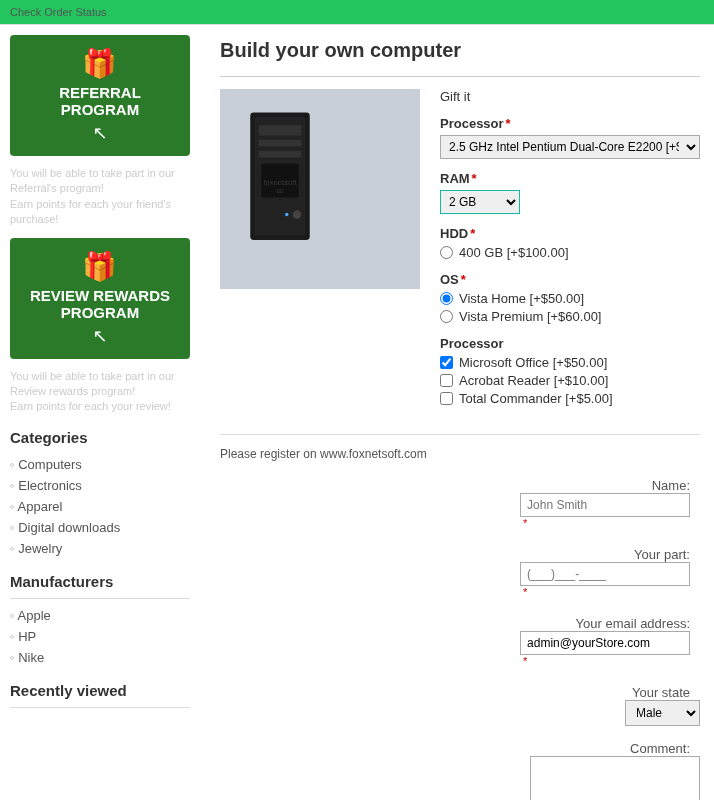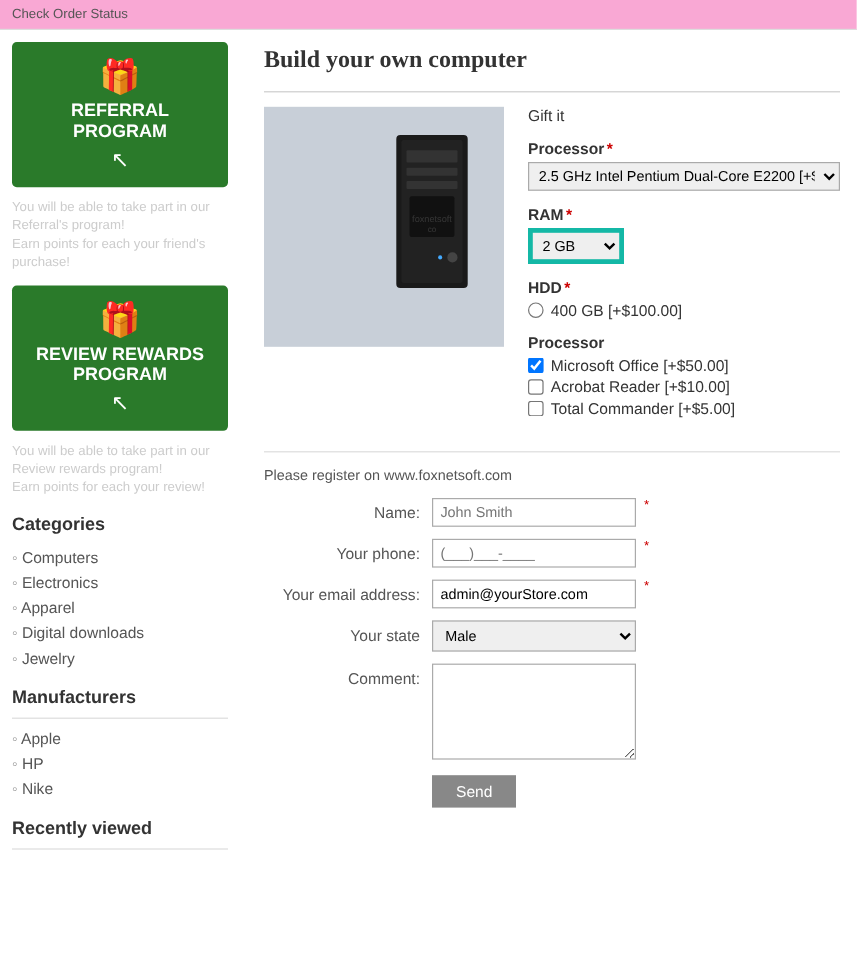--- a/index.html
+++ b/index.html
@@ -1,18 +1,18 @@
 <!DOCTYPE html>
 <html><head>
   <meta charset="utf-8">
   <style>
     * { box-sizing: border-box; margin: 0; padding: 0; }
     body { font-family: Arial, sans-serif; font-size: 13px; color: #333; background: #fff; width: 714px; }
 
-    .top-bar { background: #f9a8d4; padding: 6px 10px; font-size: 11px; color: #555; border-bottom: 1px solid #ddd; }
+    .top-bar { background: #22c55e; padding: 6px 10px; font-size: 11px; color: #555; border-bottom: 1px solid #ddd; }
     .top-bar a { color: #555; text-decoration: none; }
 
     .layout { display: flex; }
 
     
     .sidebar { width: 200px; min-width: 200px; padding: 10px; }
 
     .promo-box {
       background: #2a7a2a;
       color: #fff;
@@ -28,55 +28,55 @@
     .sidebar-section-title { font-size: 15px; font-weight: bold; margin: 14px 0 8px; }
     .sidebar-list { list-style: none; padding: 0; }
     .sidebar-list li { padding: 3px 0; }
     .sidebar-list li a { color: #555; text-decoration: none; font-size: 13px; }
     .sidebar-list li::before { content: "◦ "; color: #999; }
     .sidebar-divider { border: none; border-top: 1px solid #ddd; margin: 6px 0; }
 
     
     .main { flex: 1; padding: 14px 20px; }
 
-    .page-title { font-size: 20px; font-weight: bold; color: #333; margin-bottom: 14px; font-family: Liberation Serif, serif; }
+    .page-title { font-size: 20px; font-weight: bold; color: #333; margin-bottom: 14px; }
     .section-divider { border: none; border-top: 1px solid #ccc; margin: 8px 0 12px; }
 
     .build-label { font-size: 13px; margin-bottom: 12px; }
 
     .field-group { margin-bottom: 12px; }
     .field-label { font-weight: bold; font-size: 13px; margin-bottom: 4px; }
     .field-label .required { color: #c00; margin-left: 2px; }
 
     .processor-select {
       width: 260px;
       padding: 3px 4px;
       border: 1px solid #aaa;
       font-size: 12px;
     }
     .ram-select {
       width: 80px;
       padding: 3px 4px;
-      border: 4px solid #14b8a6;
+      border: 1px solid #14b8a6;
       font-size: 12px;
     }
 
     .radio-group { margin-top: 4px; }
     .radio-item { display: flex; align-items: center; margin-bottom: 3px; font-size: 13px; }
     .radio-item input { margin-right: 6px; }
 
     .checkbox-group { margin-top: 4px; }
     .checkbox-item { display: flex; align-items: center; margin-bottom: 3px; font-size: 13px; }
     .checkbox-item input { margin-right: 6px; }
 
     .form-divider { border: none; border-top: 1px solid #ddd; margin: 16px 0 12px; }
 
     .register-note { font-size: 12px; color: #555; margin-bottom: 12px; }
 
-    .form-row { display: flex; align-items: flex-start; margin-bottom: 10px; }
+    .form-row { display: flex; align-items: flex-end; margin-bottom: 10px; flex-direction: column; }
     .form-row-label { width: 140px; text-align: right; padding-right: 10px; padding-top: 5px; font-size: 13px; color: #555; }
     .form-row-input { flex: 1; }
     .form-row-input input, .form-row-input select, .form-row-input textarea {
       width: 100%;
       max-width: 170px;
       padding: 4px 6px;
       border: 1px solid #aaa;
       font-size: 12px;
     }
     .form-row-input textarea {
@@ -100,21 +100,21 @@
     }
 
     .product-area { display: flex; gap: 20px; align-items: flex-start; }
 
     .image-placeholder {
       width: 200px;
       height: 200px;
       background: #c8cfd8;
       display: flex;
       align-items: center;
-      justify-content: flex-end;
+      justify-content: flex-start;
       position: relative;
       overflow: hidden;
     }
     .computer-svg { width: 120px; height: 170px; }
   </style>
 </head>
 <body>
 
 <div class="top-bar">
   <a>Check Order Status</a>
@@ -221,20 +221,35 @@
             <span>HDD</span><span class="required">*</span>
           </div>
           <div class="radio-group">
             <div class="radio-item">
               <input type="radio" name="hdd" value="400" style="">
               <span>400 GB [+$100.00]</span>
             </div>
           </div>
         </div>
 
+        <div class="field-group">
+          <div class="field-label">
+            <span>OS</span><span class="required">*</span>
+          </div>
+          <div class="radio-group">
+            <div class="radio-item">
+              <input type="radio" name="os" value="vista_home" checked="" style="">
+              <span>Vista Home [+$50.00]</span>
+            </div>
+            <div class="radio-item">
+              <input type="radio" name="os" value="vista_premium" style="">
+              <span>Vista Premium [+$60.00]</span>
+            </div>
+          </div>
+        </div>
 
         <div class="field-group">
           <div class="field-label">Processor</div>
           <div class="checkbox-group">
             <div class="checkbox-item">
               <input type="checkbox" name="software" value="msoffice" checked="" style="">
               <span>Microsoft Office [+$50.00]</span>
             </div>
             <div class="checkbox-item">
               <input type="checkbox" name="software" value="acrobat" style="">
@@ -258,21 +273,21 @@
 
       <div class="form-row">
         <div class="form-row-label">Name:</div>
         <div class="form-row-input">
           <input type="text" placeholder="John Smith" style="">
           <span class="required-star">*</span>
         </div>
       </div>
 
       <div class="form-row">
-        <div class="form-row-label">Your phone:</div>
+        <div class="form-row-label">Your part:</div>
         <div class="form-row-input">
           <input type="text" placeholder="(___)___-____" style="">
           <span class="required-star">*</span>
         </div>
       </div>
 
       <div class="form-row">
         <div class="form-row-label">Your email address:</div>
         <div class="form-row-input">
           <input type="text" value="admin@yourStore.com" style="">

